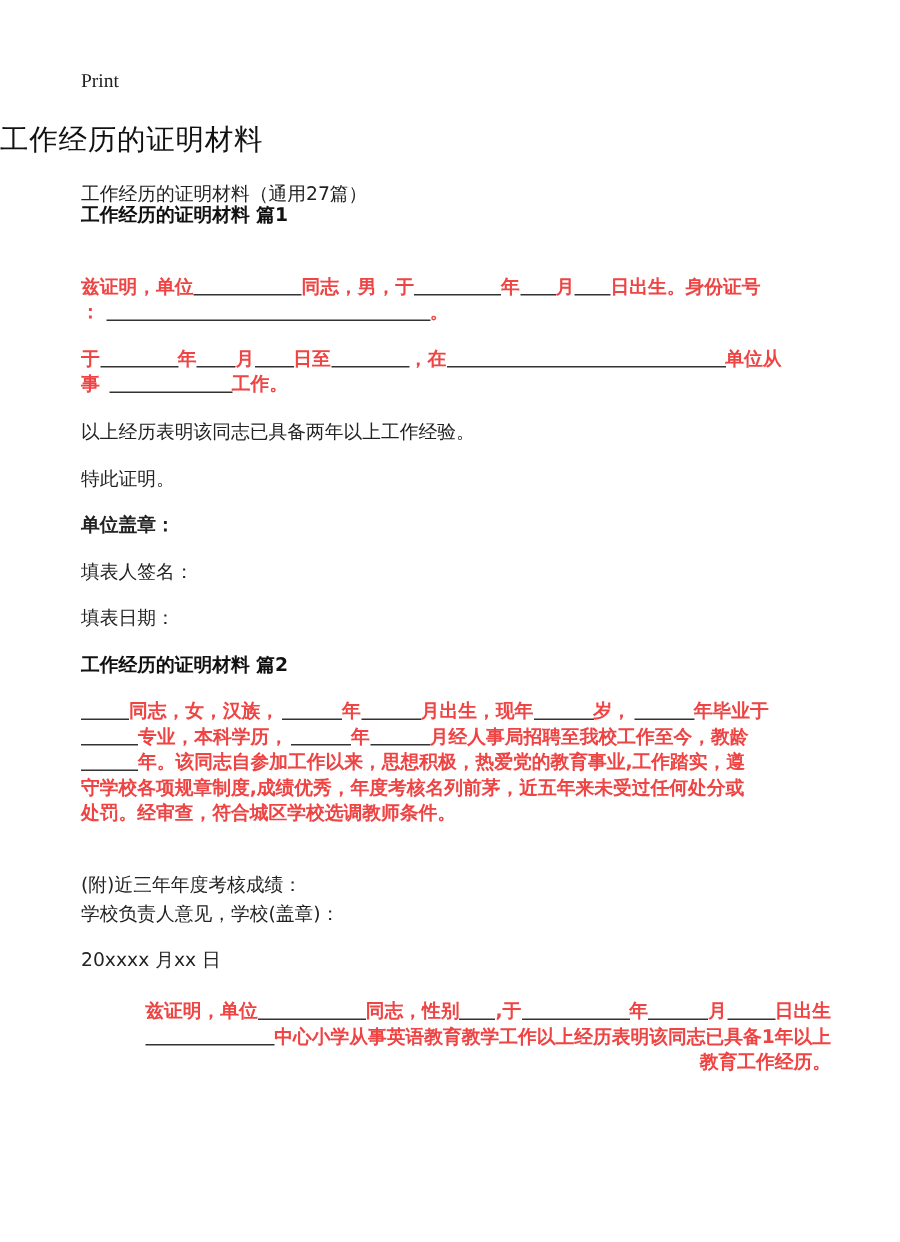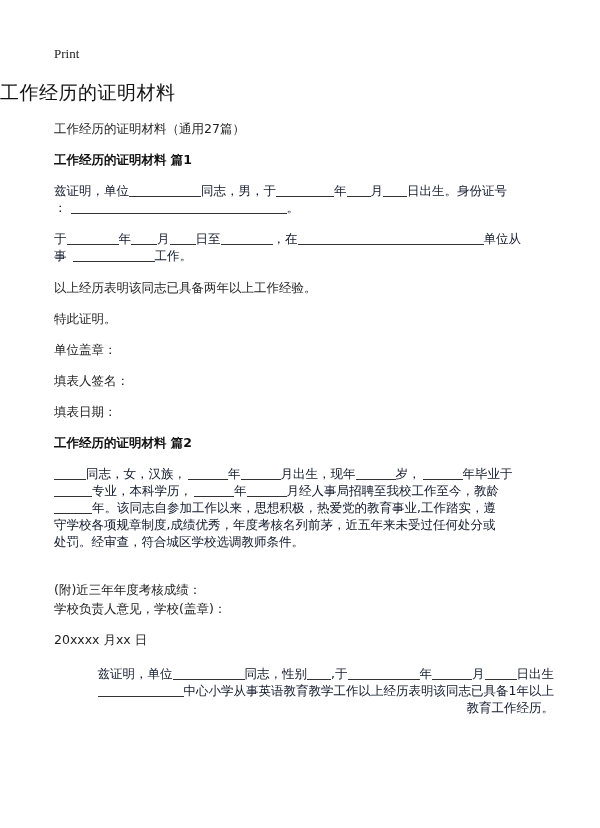--- a/index.html
+++ b/index.html
@@ -4,35 +4,35 @@
 <style>
   * { margin: 0; padding: 0; box-sizing: border-box; }
   html, body { width: 600px; height: 828px; background: #ffffff; overflow: hidden; }
   body { font-family: "DejaVu Sans", sans-serif; color: #111; position: relative; }
   .page { position: absolute; left: 0; top: 0; width: 476px; height: 828px; }
   .print { position: absolute; left: 54px; top: 46px; font-family: "Liberation Serif", serif; font-size: 13px; color: #222; }
   .title { position: absolute; left: 0; top: 80px; width: 600px; text-align: left; font-size: 19px; color: #111; letter-spacing: 0.5px; }
   .line { position: absolute; left: 54px; font-size: 12.5px; color: #222; white-space: nowrap; }
   .h { font-weight: bold; font-size: 12.5px; color: #111; }
   .blank { display: inline-block; border-bottom: 1px solid #333; height: 12px; vertical-align: -2px; }
-  .para { position: absolute; left: 54px; width: 500px; font-size: 12.5px; color: #0f172a; line-height: 17px; }
+  .para { position: absolute; left: 54px; width: 500px; font-size: 12.5px; color: #ef4444; line-height: 17px; font-weight: bold; }
   .para-row { white-space: nowrap; height: 17px; }
 </style>
 </head>
 <body>
 
 <div class="page">
 
   <div class="print">Print</div>
 
   <div class="title">工作经历的证明材料</div>
 
   <div class="line" style="top:121px;">工作经历的证明材料（通用27篇）</div>
 
-  <div class="line h" style="top:152px;">工作经历的证明材料 篇1</div>
+  <div class="line h" style="top:135px;">工作经历的证明材料 篇1</div>
 
   <div class="para" style="top:182px;">
     <div class="para-row">
       <span>兹证明，单位</span><span class="blank" style="width:72px"></span><span>同志，男，于</span><span class="blank" style="width:58px"></span><span>年</span><span class="blank" style="width:24px"></span><span>月</span><span class="blank" style="width:24px"></span><span>日出生。身份证号</span>
     </div>
     <div class="para-row">
       <span>：</span><span class="blank" style="width:216px; margin-left:4px"></span><span>。</span>
     </div>
   </div>
 
@@ -40,21 +40,21 @@
     <div class="para-row">
       <span>于</span><span class="blank" style="width:52px"></span><span>年</span><span class="blank" style="width:26px"></span><span>月</span><span class="blank" style="width:26px"></span><span>日至</span><span class="blank" style="width:52px"></span><span>，在</span><span class="blank" style="width:186px"></span><span>单位从</span>
     </div>
     <div class="para-row">
       <span>事</span><span class="blank" style="width:82px; margin-left:6px"></span><span>工作。</span>
     </div>
   </div>
 
   <div class="line" style="top:280px;">以上经历表明该同志已具备两年以上工作经验。</div>
   <div class="line" style="top:311px;">特此证明。</div>
-  <div class="line" style="top:342px;">单位盖章：</div>
+  <div class="line" style="top:342px;font-weight:bold;">单位盖章：</div>
   <div class="line" style="top:373px;">填表人签名：</div>
   <div class="line" style="top:404px;">填表日期：</div>
 
   <div class="line h" style="top:435px;text-align:center;">工作经历的证明材料 篇2</div>
 
   <div class="para" style="top:465px;">
     <div class="para-row">
       <span class="blank" style="width:32px"></span><span>同志，女，汉族，</span><span class="blank" style="width:40px; margin-left:2px"></span><span>年</span><span class="blank" style="width:40px"></span><span>月出生，现年</span><span class="blank" style="width:40px"></span><span>岁，</span><span class="blank" style="width:40px; margin-left:2px"></span><span>年毕业于</span>
     </div>
     <div class="para-row">

